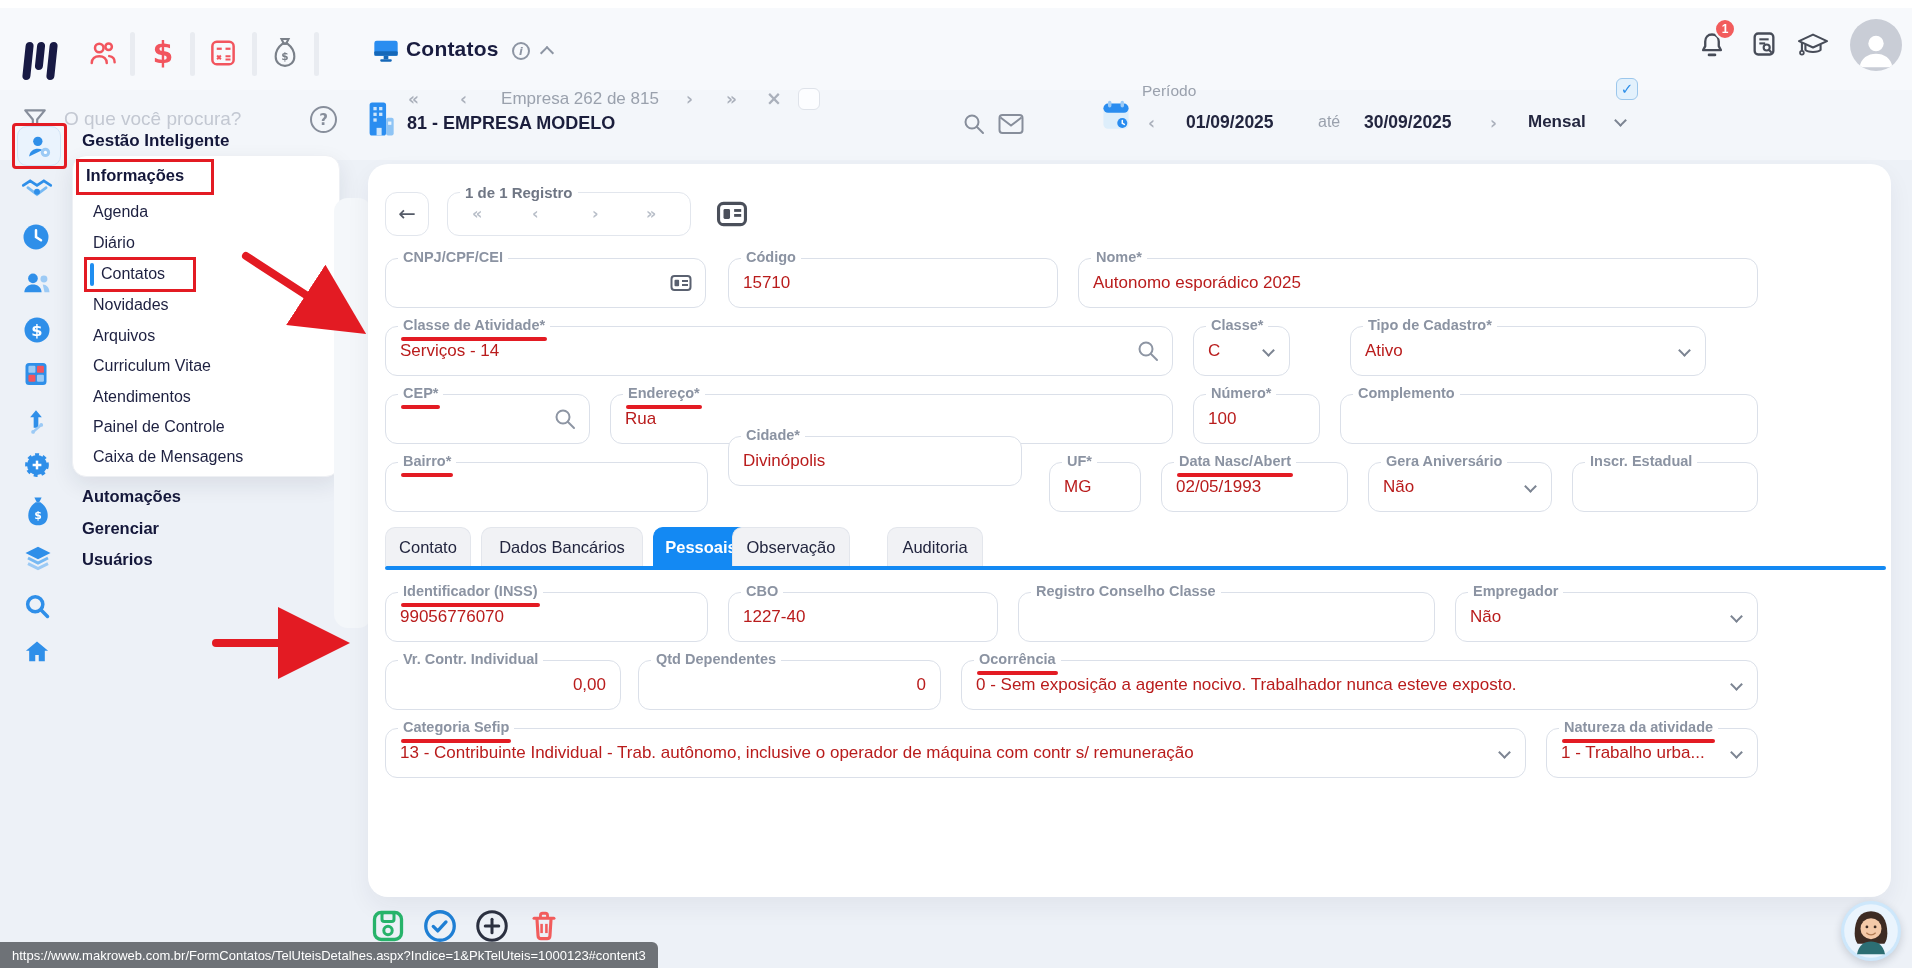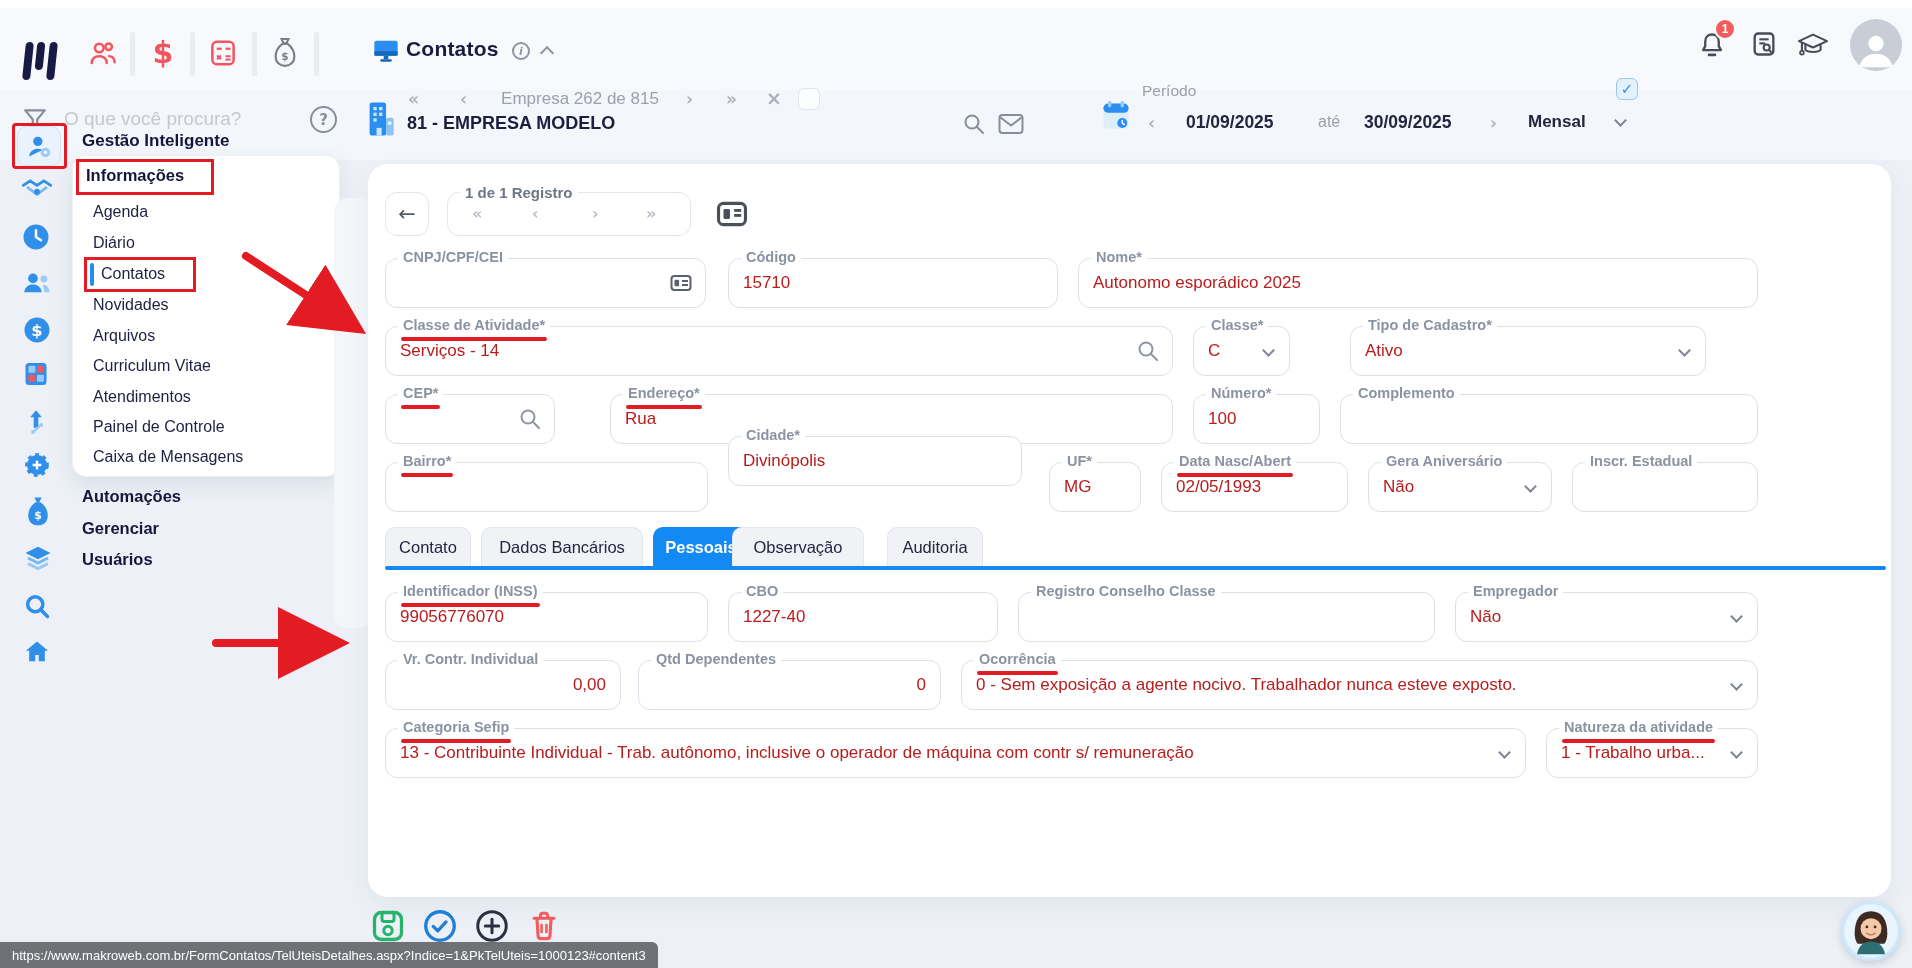--- a/index.html
+++ b/index.html
@@ -401,21 +401,21 @@
   <span class="lbl">Classe*</span>
   <span class="val">C</span>
   <span class="chev-dn"></span>
 </div>
 <div class="fld" style="left:1350px;top:326px;width:356px">
   <span class="lbl">Tipo de Cadastro*</span>
   <span class="val">Ativo</span>
   <span class="chev-dn"></span>
 </div>
 
-<div class="fld" style="left:385px;top:394px;width:170px">
+<div class="fld" style="left:385px;top:394px;width:205px">
   <span class="lbl ru">CEP*</span>
   <span class="val"></span>
   <span class="ficon">
     <svg viewBox="0 0 24 24" width="24" height="24">
         <circle cx="10" cy="10" r="6.5" fill="none" stroke="#8d95a3" stroke-width="2"></circle>
         <line x1="15" y1="15" x2="21" y2="21" stroke="#8d95a3" stroke-width="2" stroke-linecap="round"></line>
       </svg>
   </span>
 </div>
 <div class="fld" style="left:610px;top:394px;width:563px">
@@ -459,21 +459,21 @@
 
 <div class="tab" style="left:385px;width:86px">
     <span>Contato</span>
   </div>
 <div class="tab" style="left:481px;width:162px">
     <span>Dados Bancários</span>
   </div>
 <div class="tab active" style="left:653px;width:96px">
     <span>Pessoais</span>
   </div>
-<div class="tab" style="left:732px;width:132px">
+<div class="tab" style="left:732px;width:118px">
     <span>Observação</span>
   </div>
 <div class="tab" style="left:887px;width:96px">
     <span>Auditoria</span>
   </div>
 <div class="tab-underline"></div>
 
 <div class="fld" style="left:385px;top:592px;width:323px">
   <span class="lbl ru">Identificador (INSS)</span>
   <span class="val">99056776070</span>

